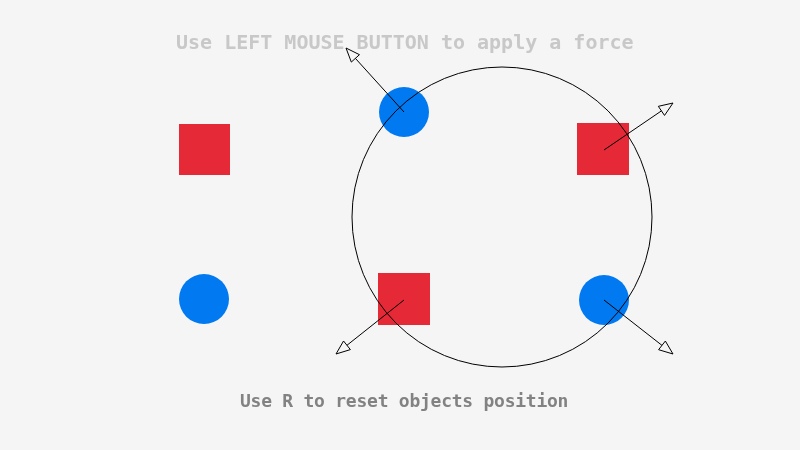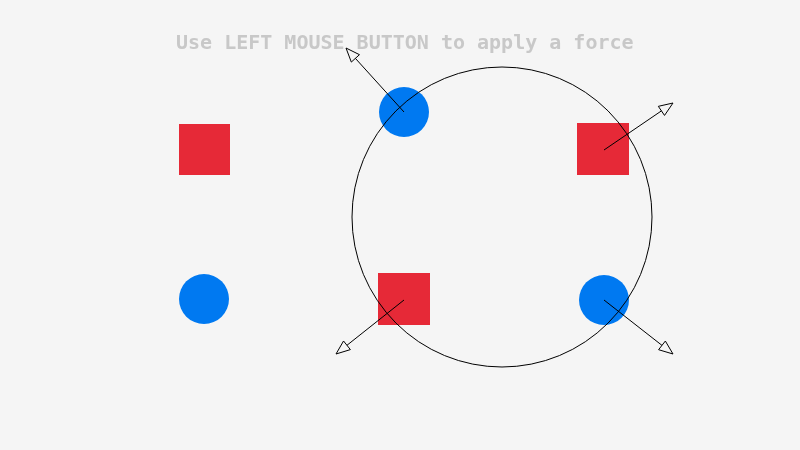--- a/index.html
+++ b/index.html
@@ -79,13 +79,14 @@
         </g>
         <g>
           <line x1="600" y1="300" x2="657.9749299858938" y2="345.3716843367865" stroke="#000000" stroke-width="1"></line>
           <polygon points="669,354 654.5852345467742,349.7029618423282 661.3646254250134,341.04040683124475" fill="none" stroke="#000000" stroke-width="1"></polygon>
         </g>
       </g>
   </svg>
 
   <div class="hint hint-top" style="color: rgb(200, 200, 200);">Use LEFT MOUSE BUTTON to apply a force</div>
 
+  <div class="hint hint-bottom" style="color: rgb(130, 130, 130);">Use R to reset objects position</div>
 </div>
 
 </body></html>

